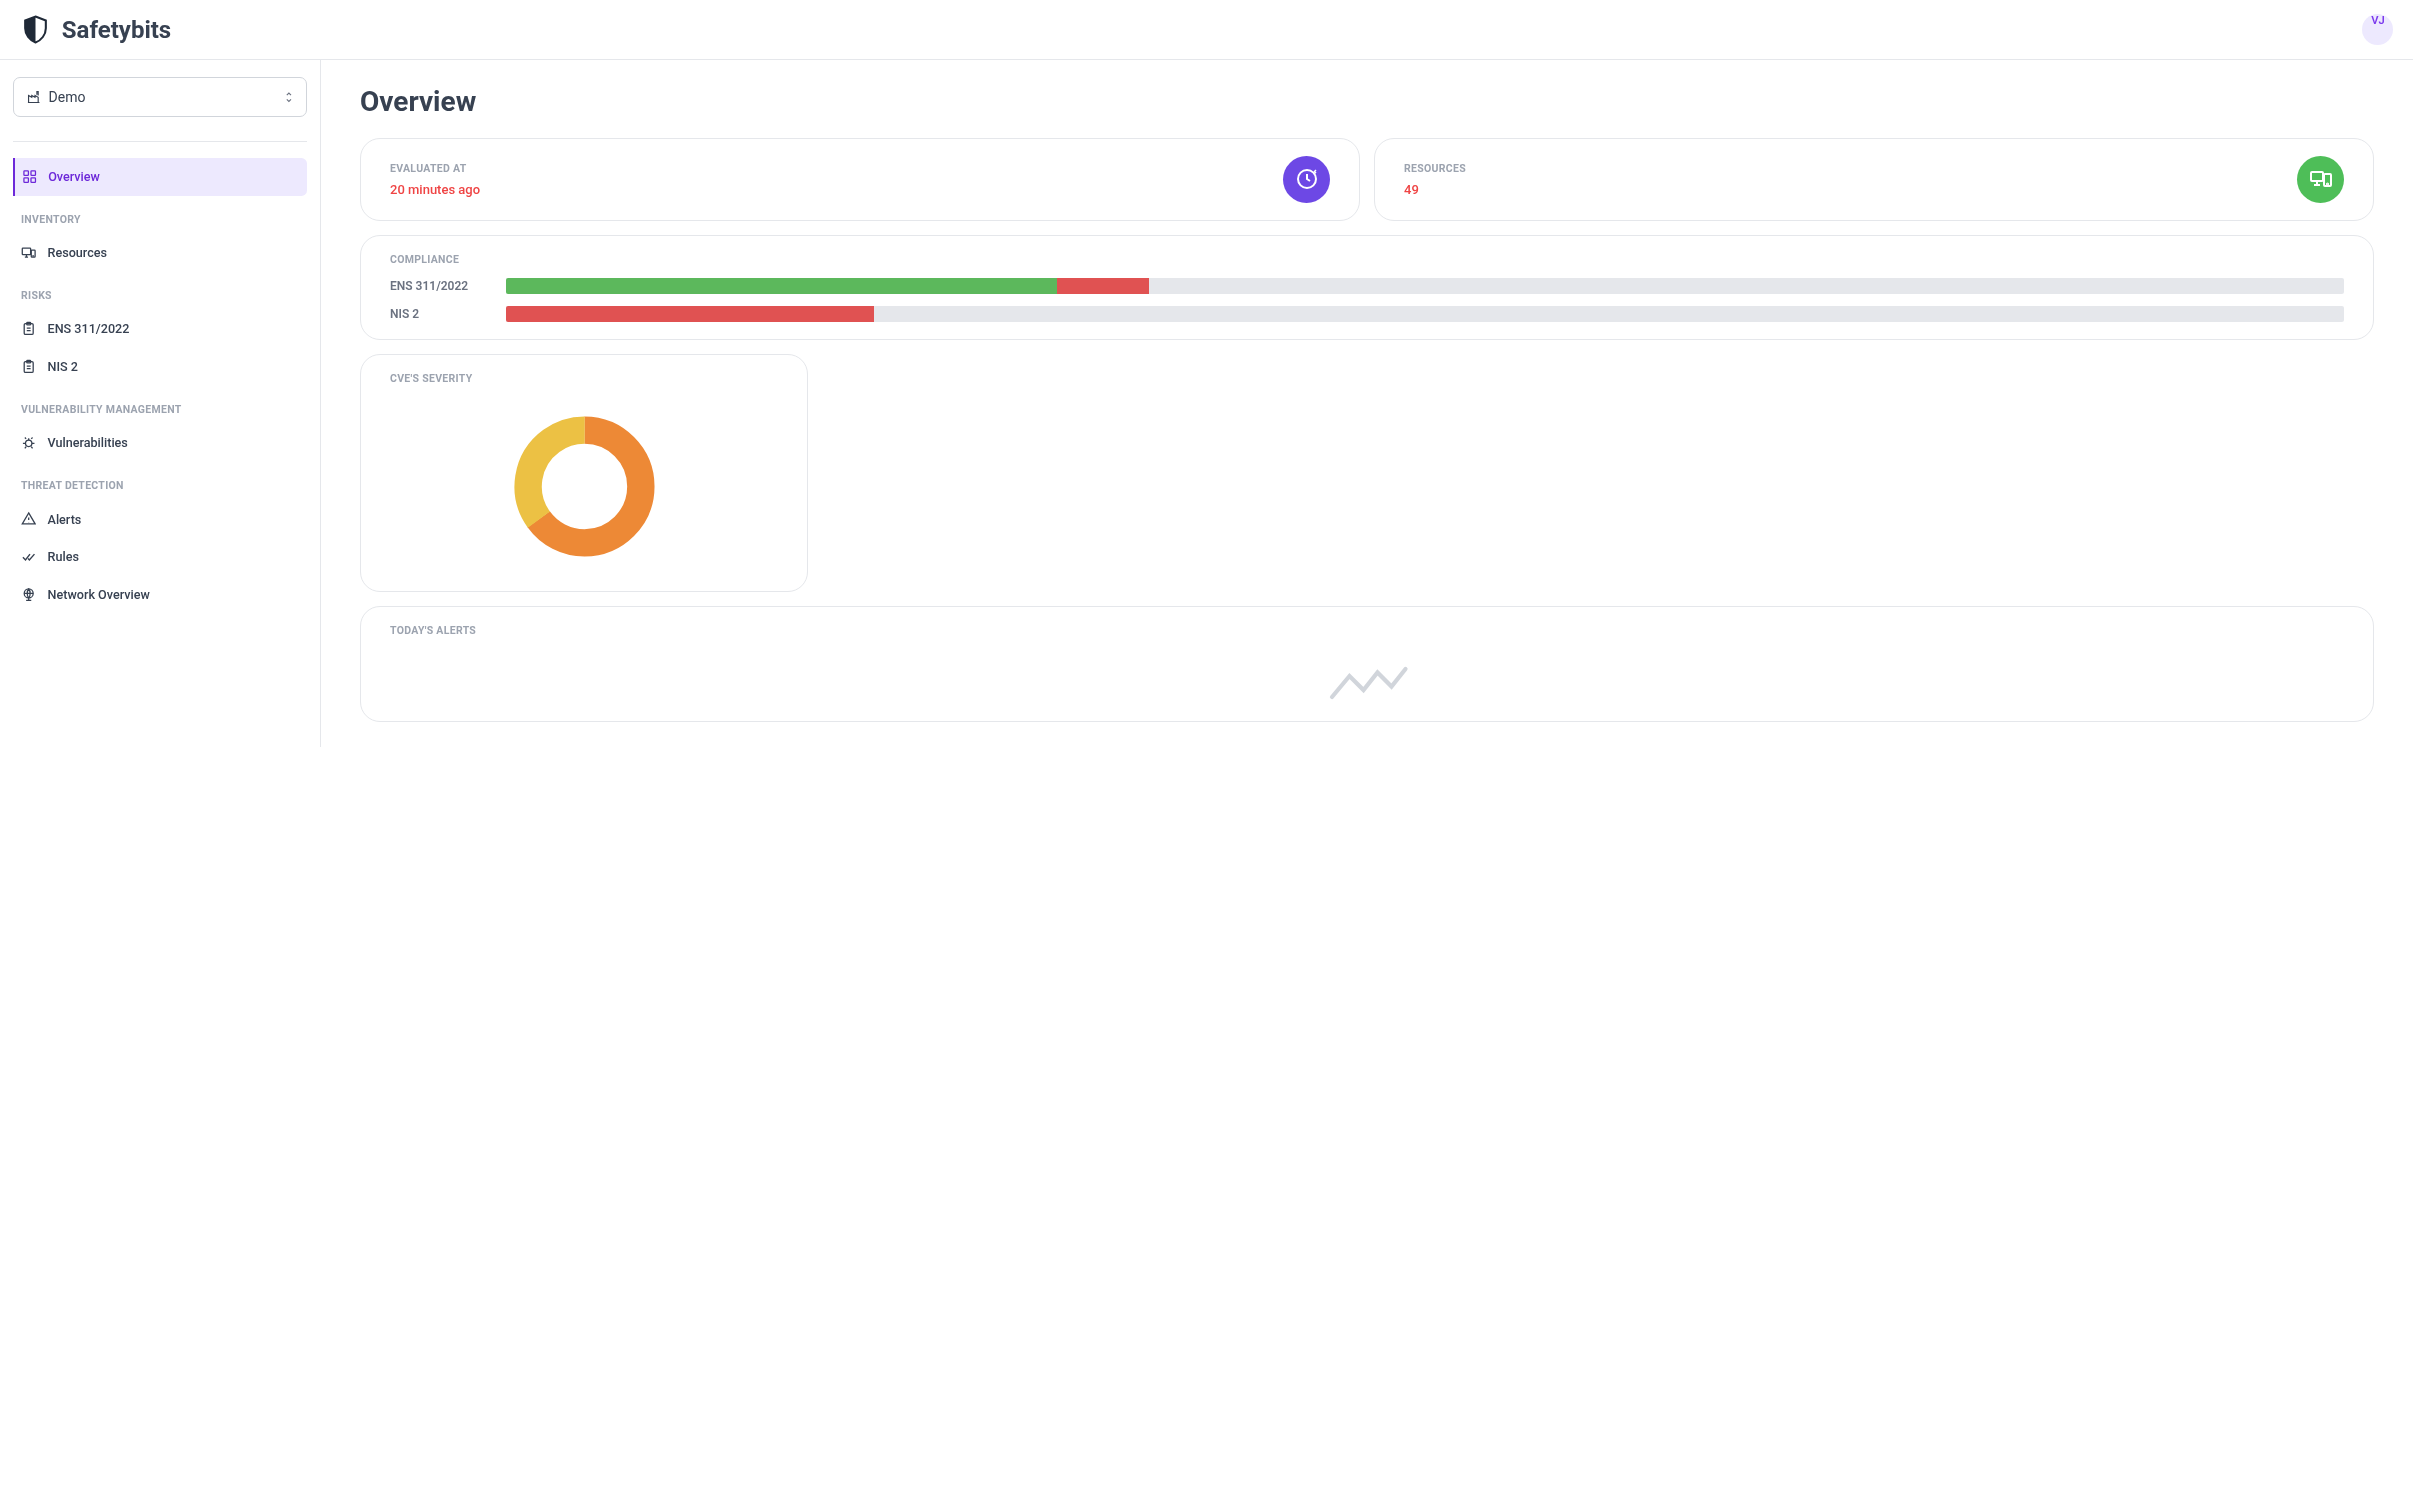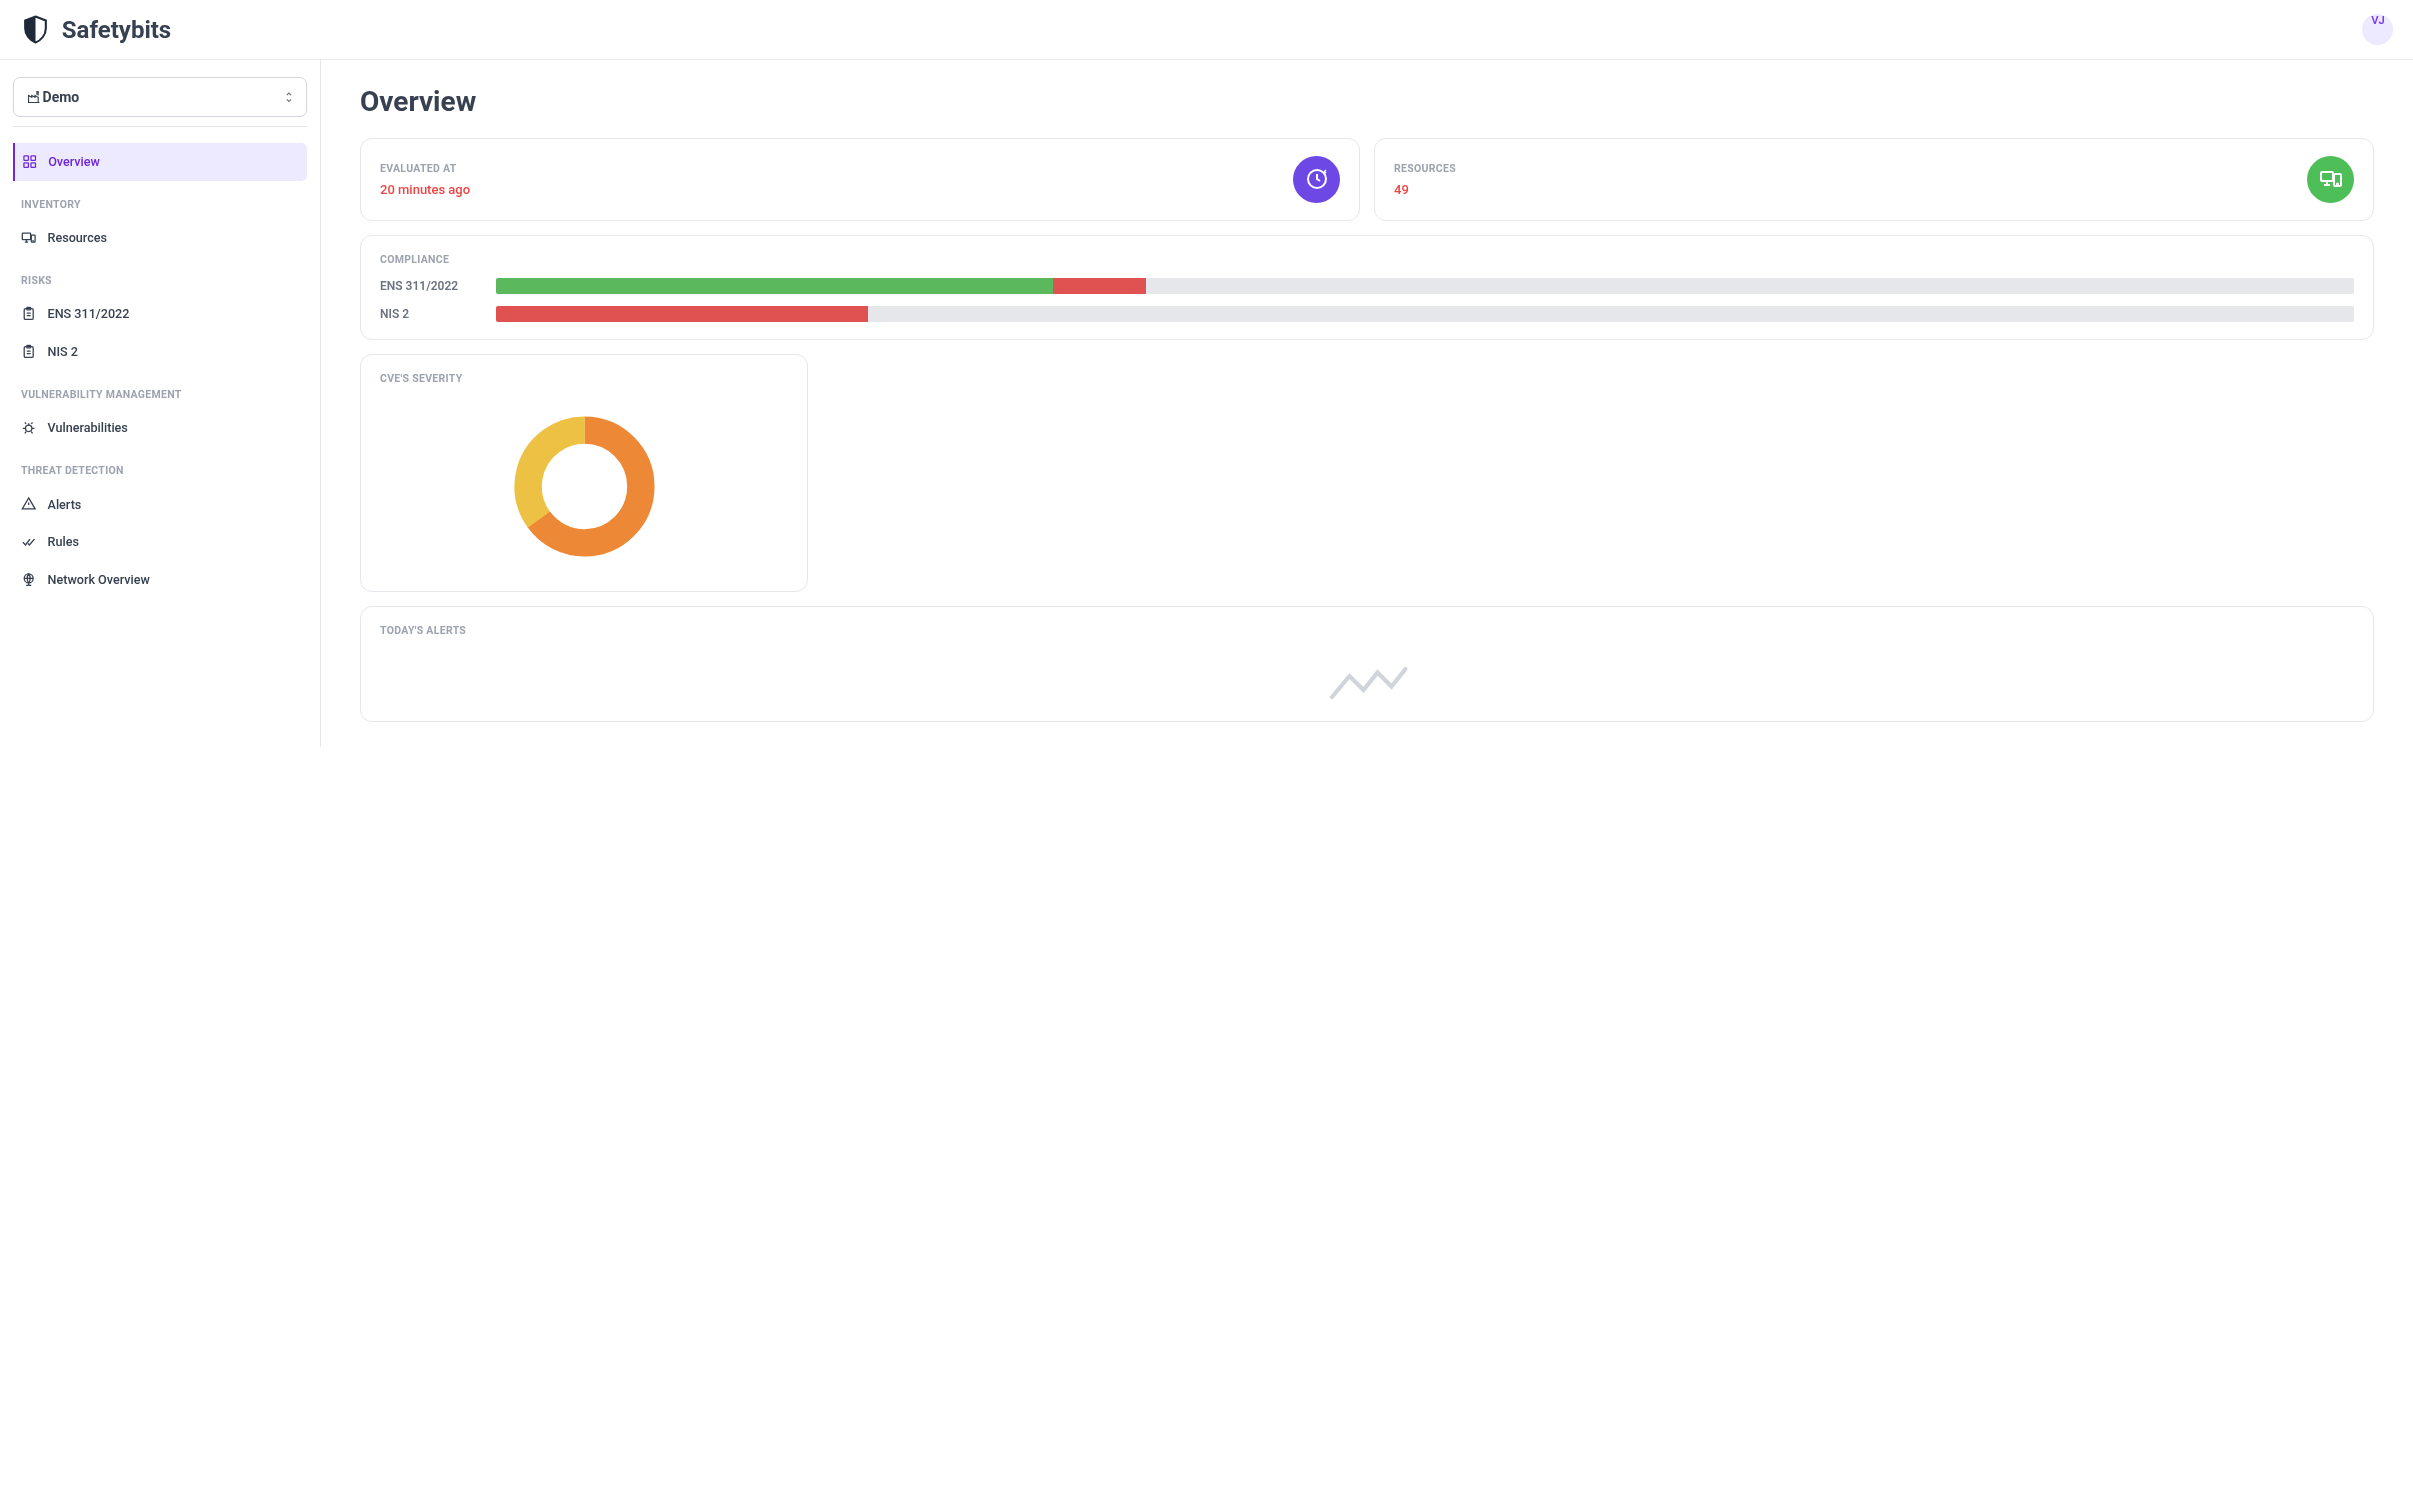--- a/index.html
+++ b/index.html
@@ -52,27 +52,26 @@
     
     
     .sidebar {
       width: 321px;
       border-right: 0.7px solid #e5e7eb;
       padding: 17px 12.6px 28px 12.6px;
     }
     .selector {
       display: flex;
       align-items: center;
-      gap: 1px;
+      gap: 7px;
       padding: 11.2px 12.6px;
       border: 0.7px solid #d1d5db;
       border-radius: 7px;
       cursor: pointer;
-      margin-bottom: 9px;
-      font-weight: bold;
+      margin-bottom: 24px;
     }
     .selector-icon { width: 15.4px; height: 15.4px; color: #374151; }
     .selector-label { font-size: 14px; color: #374151; flex: 1; }
     .selector-arrows { color: #6b7280; }
     .divider { border: none; border-top: 0.7px solid #e5e7eb; margin-bottom: 15.4px; }
     
     .nav-item {
       display: flex;
       align-items: center;
       gap: 11.2px;
@@ -111,22 +110,22 @@
       margin-bottom: 19.6px;
     }
     
     .cards-row {
       display: flex;
       gap: 14px;
       margin-bottom: 14px;
     }
     .card {
       border: 0.7px solid #e5e7eb;
-      border-radius: 12px;
-      padding: 17px 19px;
+      border-radius: 20px;
+      padding: 17px 29px;
       background: #fff;
     }
     .stat-card {
       flex: 1;
       display: flex;
       align-items: center;
       justify-content: space-between;
     }
     .stat-label {
       font-size: 10.5px;

